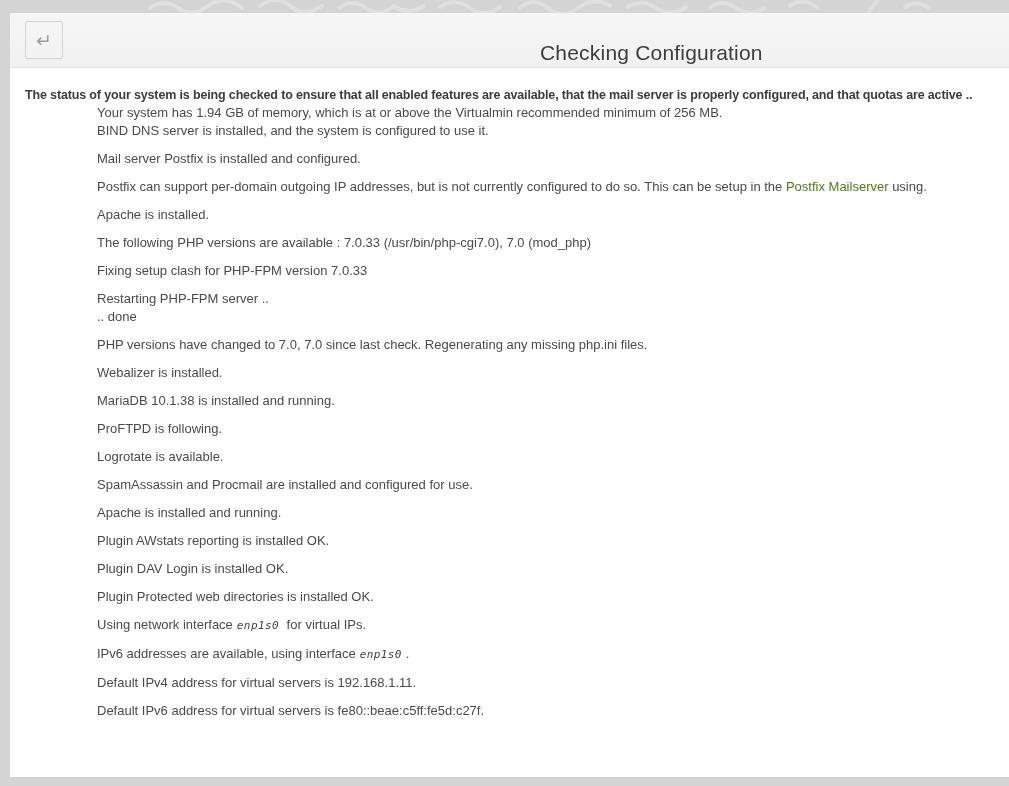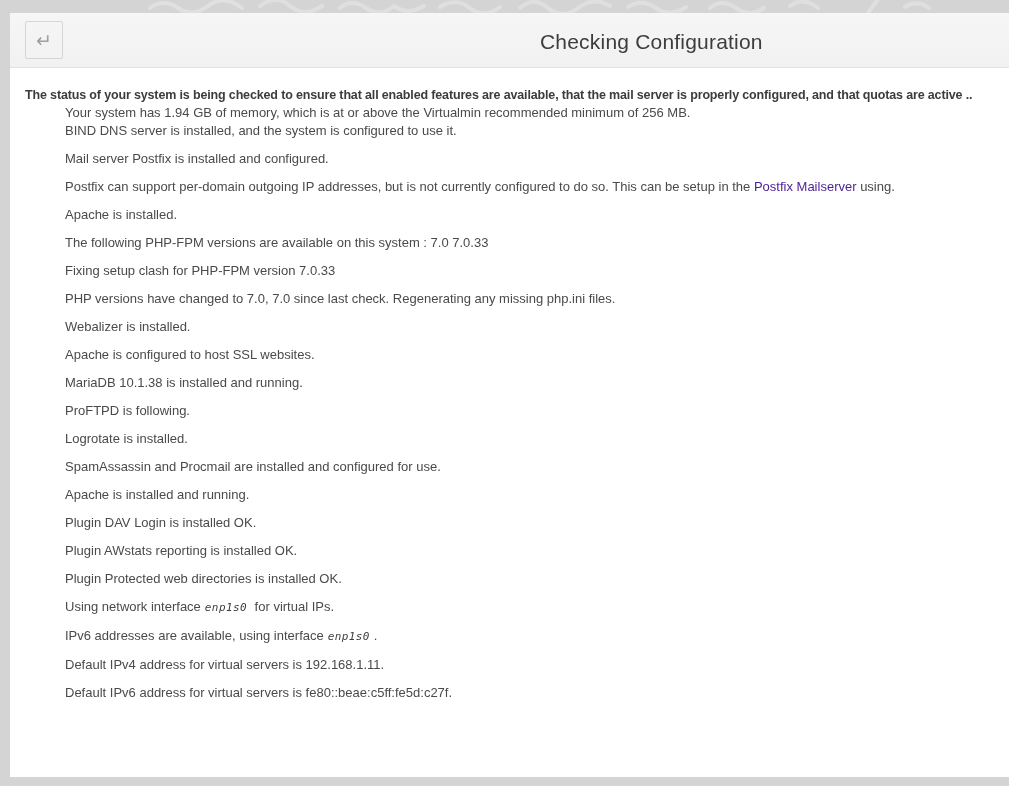--- a/index.html
+++ b/index.html
@@ -22,37 +22,37 @@
   .back-btn {
     position:absolute; left:15px; top:8px;
     width:38px; height:38px;
     background:transparent;
     border:1px solid #d5d5d5; border-radius:2px;
     color:#9f9f9f; font-size:19px; line-height:36px;
     text-align:center; cursor:pointer;
     font-family:"DejaVu Sans",sans-serif;
   }
   .page-title {
-    position:absolute; left:530px; top:17px;
+    position:absolute; left:530px; top:28px;
     font-size:21px; font-weight:500; color:#3d3d3d;
     letter-spacing:0.2px; white-space:nowrap;
   }
   .panel {
     background:#ffffff; height:709px;
     padding:18px 1px 10px 15px;
     overflow:hidden;
   }
   .intro {
     font-size:12.5px; font-weight:bold; color:#3c3c3c;
     letter-spacing:-0.15px; line-height:18px; white-space:nowrap;
   }
   .group-list { margin-left:40px; }
   .status-group { margin-bottom:10px; }
-  .status-line { font-size:13px; line-height:18px; color:#4a4a4a; white-space:nowrap; }
-  .status-line a { color:#4c1d95; text-decoration:none; }
+  .status-line { font-size:13px; line-height:18px; color:#4a4a4a; white-space:nowrap;margin-left:32px; }
+  .status-line a { color:#4d7c0f; text-decoration:none; }
   .status-line code {
     font-family:"DejaVu Sans Mono",monospace;
     font-style:italic; font-size:11px; letter-spacing:0.4px;
     color:#3f3f3f; padding:0 4px;
   }
   .squiggle { position:absolute; left:0; top:-30px; }
 </style>
 </head>
 <body>
 
@@ -86,54 +86,55 @@
         <div class="status-group">
           <div class="status-line"><span>Mail server Postfix is installed and configured.</span></div>
         </div>
         <div class="status-group">
           <div class="status-line"><span>Postfix can support per-domain outgoing IP addresses, but is not currently configured to do so. This can be setup in the </span><a href="#">Postfix Mailserver</a><span> using.</span></div>
         </div>
         <div class="status-group">
           <div class="status-line"><span>Apache is installed.</span></div>
         </div>
         <div class="status-group">
-          <div class="status-line"><span>The following PHP-FPM versions are available on this system : 7.0 7.0.33</span></div>
+          <div class="status-line"><span>The following PHP versions are available : 7.0.33 (/usr/bin/php-cgi7.0), 7.0 (mod_php)</span></div>
         </div>
         <div class="status-group">
           <div class="status-line"><span>Fixing setup clash for PHP-FPM version 7.0.33</span></div>
+        </div>
+        <div class="status-group">
+          <div class="status-line"><span>Restarting PHP-FPM server ..</span></div>
+          <div class="status-line"><span>.. done</span></div>
         </div>
         <div class="status-group">
           <div class="status-line"><span>PHP versions have changed to 7.0, 7.0 since last check. Regenerating any missing php.ini files.</span></div>
         </div>
         <div class="status-group">
           <div class="status-line"><span>Webalizer is installed.</span></div>
         </div>
         <div class="status-group">
-          <div class="status-line"><span>Apache is configured to host SSL websites.</span></div>
-        </div>
-        <div class="status-group">
           <div class="status-line"><span>MariaDB 10.1.38 is installed and running.</span></div>
         </div>
         <div class="status-group">
           <div class="status-line"><span>ProFTPD is following.</span></div>
         </div>
         <div class="status-group">
-          <div class="status-line"><span>Logrotate is installed.</span></div>
+          <div class="status-line"><span>Logrotate is available.</span></div>
         </div>
         <div class="status-group">
           <div class="status-line"><span>SpamAssassin and Procmail are installed and configured for use.</span></div>
         </div>
         <div class="status-group">
           <div class="status-line"><span>Apache is installed and running.</span></div>
         </div>
         <div class="status-group">
-          <div class="status-line"><span>Plugin DAV Login is installed OK.</span></div>
+          <div class="status-line"><span>Plugin AWstats reporting is installed OK.</span></div>
         </div>
         <div class="status-group">
-          <div class="status-line"><span>Plugin AWstats reporting is installed OK.</span></div>
+          <div class="status-line"><span>Plugin DAV Login is installed OK.</span></div>
         </div>
         <div class="status-group">
           <div class="status-line"><span>Plugin Protected web directories is installed OK.</span></div>
         </div>
         <div class="status-group">
           <div class="status-line"><span>Using network interface</span><code>enp1s0</code><span> for virtual IPs.</span></div>
         </div>
         <div class="status-group">
           <div class="status-line"><span>IPv6 addresses are available, using interface</span><code>enp1s0</code><span>.</span></div>
         </div>

